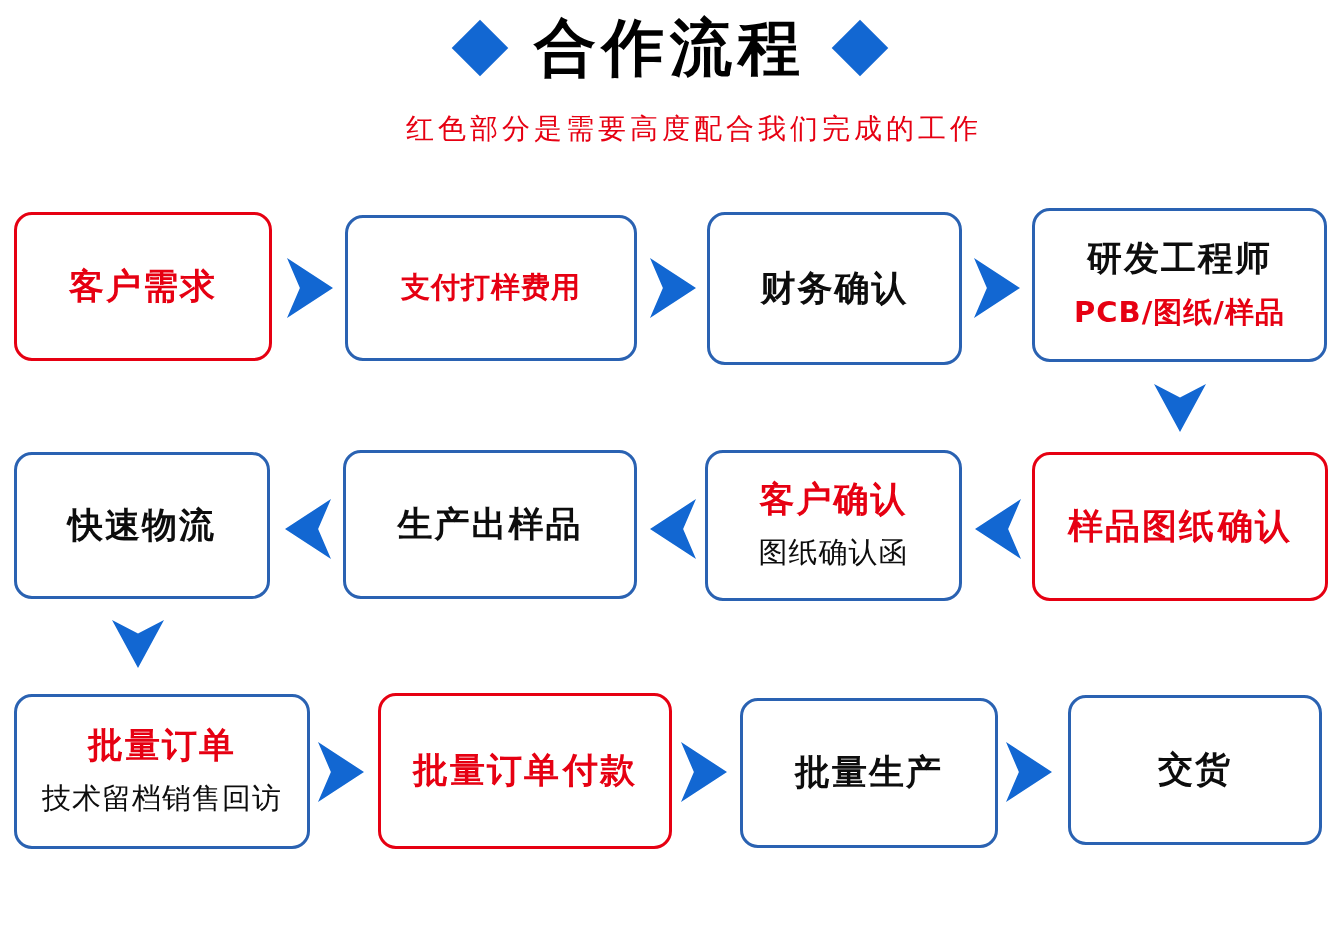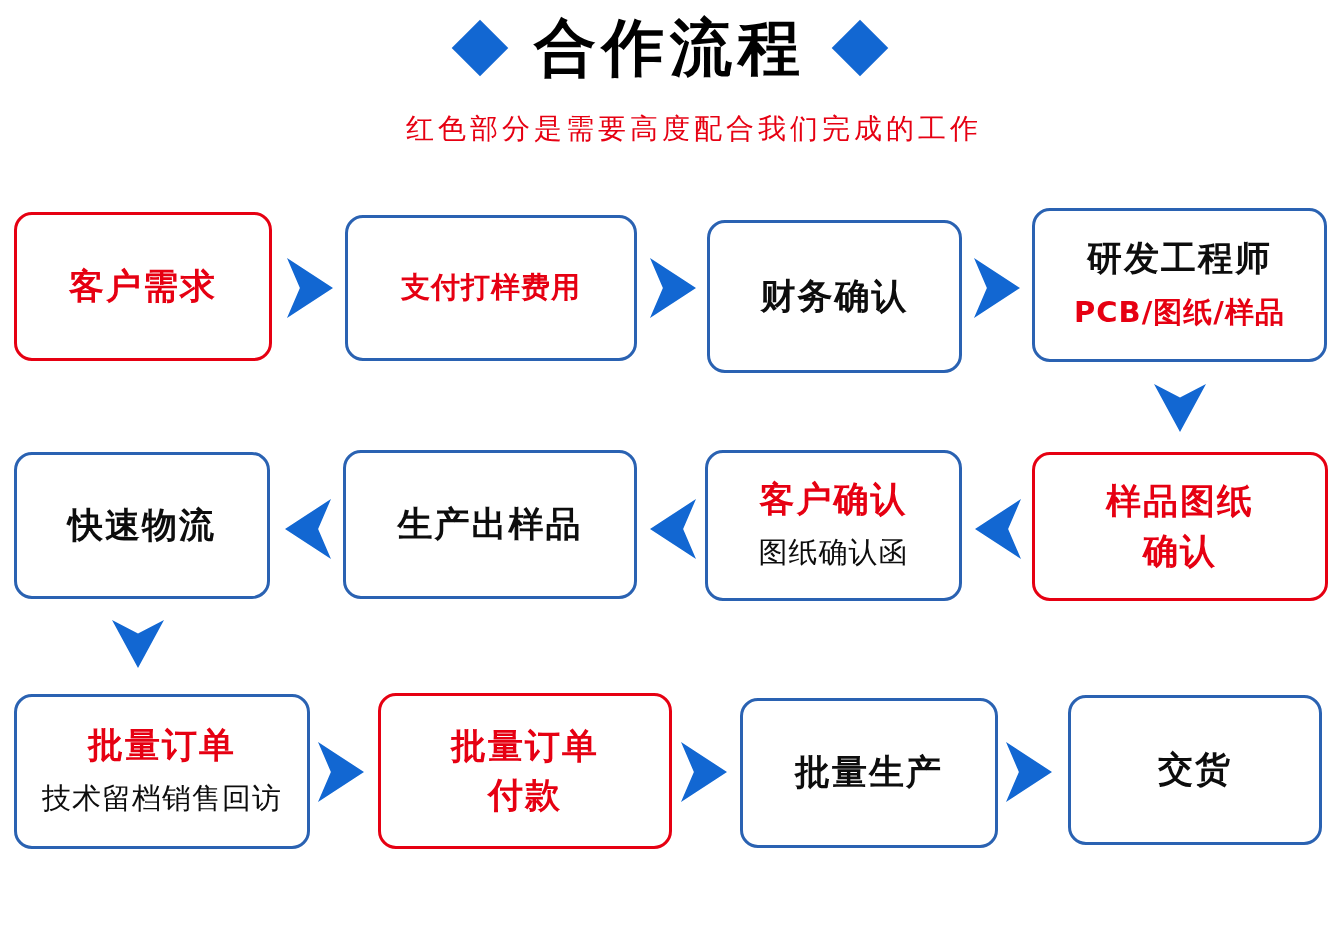--- a/index.html
+++ b/index.html
@@ -71,21 +71,21 @@
   }
   .box .main.red{color:var(--red);}
   .box .main.stacked{line-height:1.35; margin:0;}
   .box .sub{
     font-size:29px;
     font-weight:400;
     color:var(--ink);
     letter-spacing:1px;
   }
   .box .sub.red{color:var(--red);font-weight:bold;}
-  .box .main-wrap{display:flex;flex-direction:column;align-items:center;gap:2px;}
+  .box .main-wrap{display:flex;flex-direction:row;align-items:center;gap:2px;}
   
   .arr{
     position:absolute;
     background:var(--blue);
   }
   .arr.right{clip-path:polygon(0 0, 100% 50%, 0 100%, 28% 50%);}
   .arr.left {clip-path:polygon(100% 0, 0 50%, 100% 100%, 72% 50%);}
   .arr.down {clip-path:polygon(0 0, 50% 100%, 100% 0, 50% 28%);}
 </style>
 </head>
@@ -105,21 +105,21 @@
   </div>
 
   <div class="arr right" style="left:287px;top:258px;width:46px;height:60px"></div>
 
   <div class="box" style="left:345px;top:215px;width:292px;height:146px">
     <div class="sub red">支付打样费用</div>
   </div>
 
   <div class="arr right" style="left:650px;top:258px;width:46px;height:60px"></div>
 
-  <div class="box" style="left:707px;top:220px;width:255px;height:153px">
+  <div class="box" style="left:707px;top:212px;width:255px;height:153px">
     <div class="main">财务确认</div>
   </div>
 
   <div class="arr right" style="left:974px;top:258px;width:46px;height:60px"></div>
 
   <div class="box" style="left:1032px;top:208px;width:295px;height:154px">
     <div class="main">研发工程师</div>
     <div class="sub red">PCB/图纸/样品</div>
   </div>
 

